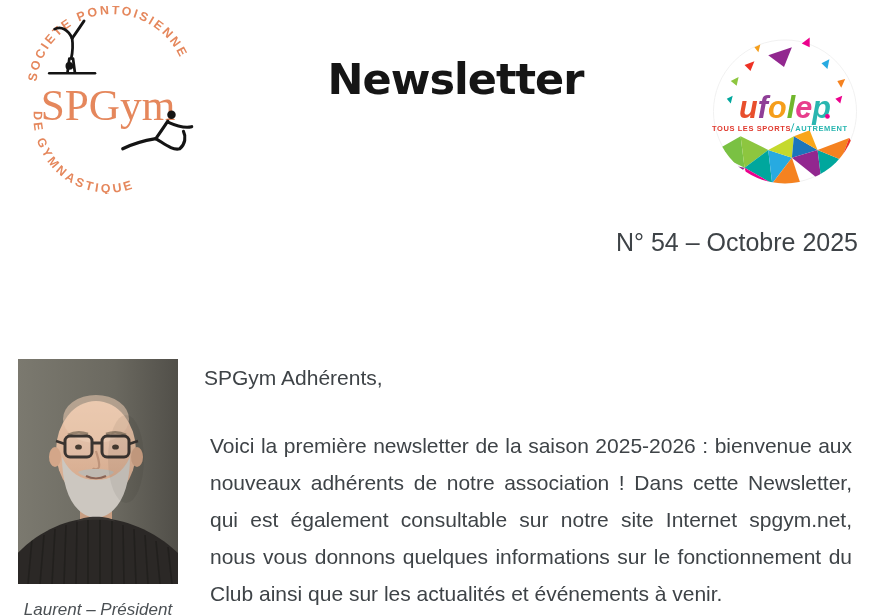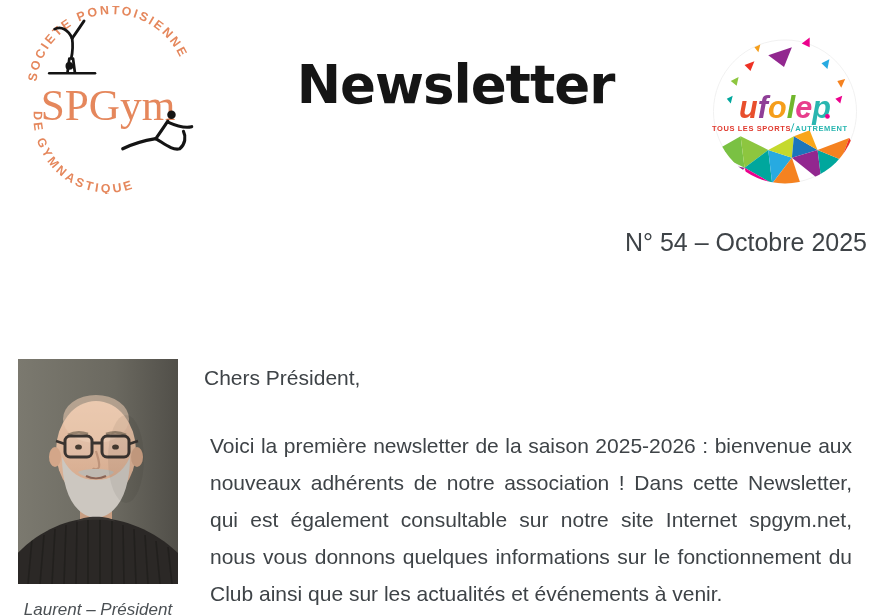--- a/index.html
+++ b/index.html
@@ -10,28 +10,28 @@
   .page{width:885px;height:616px;position:relative;}
 
   
   .header{
     display:flex;align-items:flex-start;justify-content:space-between;
     padding:6px 22px 0 16px;height:194px;box-sizing:border-box;
   }
   .spgym-logo{width:184px;height:188px;flex:none;}
   .newsletter-title{
     font-family:"DejaVu Sans",sans-serif;font-weight:bold;
-    font-size:53px;letter-spacing:-1px;color:#151515;
+    font-size:43px;letter-spacing:-1px;color:#151515;
     margin-top:52px;line-height:1;
   }
   .ufolep-logo{width:148px;height:156px;flex:none;margin-top:26px;margin-right:4px;}
 
   
   .issue-line{
-    text-align:right;padding-right:18px;margin-top:33px;
+    text-align:right;padding-right:27px;margin-top:33px;
     font-size:25px;line-height:30px;color:#3e4347;
   }
 
   
   .main{
     display:flex;gap:26px;margin-top:102px;
     padding-left:18px;padding-right:27px;box-sizing:border-box;
   }
   .photo-col{width:160px;flex:none;}
   .photo-frame{width:160px;height:225px;display:block;}
@@ -204,18 +204,18 @@
             <path d="M130,225 L127,176"></path>
             <path d="M142,225 L138,182"></path>
           <path d="M154,225 L150,188"></path>
         </g>
         <path d="M58,163 C64,156 92,156 98,163 C92,160 64,160 58,163 Z" fill="#363330"></path>
       </svg>
       <div class="photo-caption">Laurent – Président</div>
     </div>
 
     <div class="text-col">
-      <p class="greeting">Chers Président,</p>
+      <p class="greeting">SPGym Adhérents,</p>
       <p class="paragraph">Voici la première newsletter de la saison 2025-2026 : bienvenue aux nouveaux adhérents de notre association ! Dans cette Newsletter, qui est également consultable sur notre site Internet spgym.net, nous vous donnons quelques informations sur le fonctionnement du Club ainsi que sur les actualités et événements à venir.</p>
     </div>
   </div>
 
 </div>
 
 </body></html>

